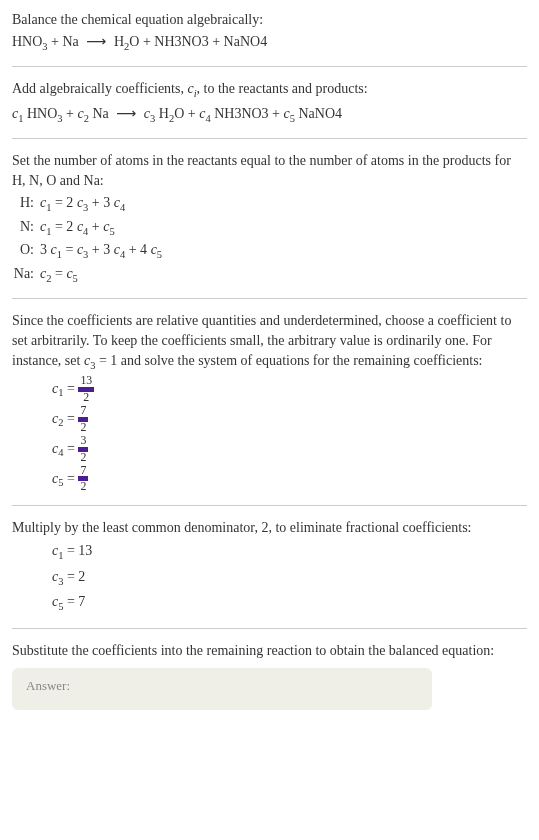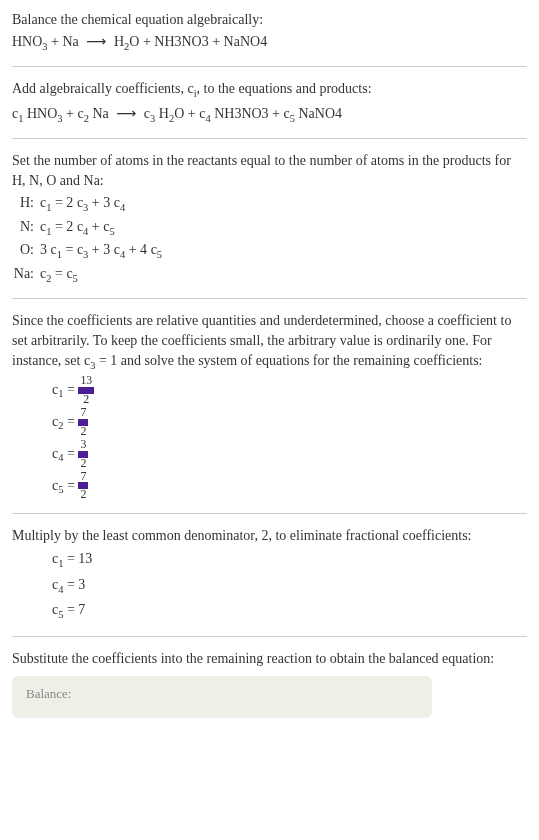--- a/index.html
+++ b/index.html
@@ -54,21 +54,21 @@
     }
     .frac {
       display: inline-block;
       vertical-align: middle;
       text-align: center;
       font-size: 0.85em;
       line-height: 1;
     }
     .frac .num {
       display: block;
-      border-bottom: 7px solid #4c1d95;
+      border-bottom: 5px solid #4c1d95;
       padding: 0 2px;
     }
     .frac .den {
       display: block;
       padding: 0 2px;
     }
     .coef-line {
       line-height: 1.6;
       margin-bottom: 1px;
       margin-left: 40px;
@@ -83,35 +83,36 @@
     }
     .answer-label {
       color: #888;
       font-size: 13px;
       margin-bottom: 6px;
     }
     .answer-content {
       padding-left: 24px;
     }
     .italic-c {
+      font-style: italic;
     }
   </style>
 </head>
 <body>
 
 <div class="section">
   <div class="line">Balance the chemical equation algebraically:</div>
   <div class="line chem">HNO<sub>3</sub> + Na <span class="arrow">⟶</span> H<sub>2</sub>O + NH3NO3 + NaNO4</div>
 </div>
 
 <hr>
 
 <div class="section">
   <div class="line">
-    <span>Add algebraically coefficients, </span><span class="italic-c">c<sub>i</sub></span><span>, to the equations and products:</span>
+    <span>Add algebraically coefficients, </span><span class="italic-c">c<sub>i</sub></span><span>, to the reactants and products:</span>
   </div>
   <div class="line chem"><span class="italic-c">c</span><sub>1</sub> HNO<sub>3</sub> + <span class="italic-c">c</span><sub>2</sub> Na <span class="arrow">⟶</span> <span class="italic-c">c</span><sub>3</sub> H<sub>2</sub>O + <span class="italic-c">c</span><sub>4</sub> NH3NO3 + <span class="italic-c">c</span><sub>5</sub> NaNO4</div>
 </div>
 
 <hr>
 
 <div class="section">
   <div class="line">Set the number of atoms in the reactants equal to the number of atoms in the products for H, N, O and Na:</div>
   <div class="atom-table">
     <div class="atom-row">
@@ -141,24 +142,24 @@
   <div class="coef-line"><span class="italic-c">c</span><sub>2</sub> = <span class="frac"><span class="num">7</span><span class="den">2</span></span></div>
   <div class="coef-line"><span class="italic-c">c</span><sub>4</sub> = <span class="frac"><span class="num">3</span><span class="den">2</span></span></div>
   <div class="coef-line"><span class="italic-c">c</span><sub>5</sub> = <span class="frac"><span class="num">7</span><span class="den">2</span></span></div>
 </div>
 
 <hr>
 
 <div class="section">
   <div class="line">Multiply by the least common denominator, 2, to eliminate fractional coefficients:</div>
   <div class="coef-line"><span class="italic-c">c</span><sub>1</sub> = 13</div>
-  <div class="coef-line"><span class="italic-c">c</span><sub>4</sub> = 3</div>
+  <div class="coef-line"><span class="italic-c">c</span><sub>3</sub> = 2</div>
   <div class="coef-line"><span class="italic-c">c</span><sub>5</sub> = 7</div>
 </div>
 
 <hr>
 
 <div class="section">
   <div class="line">Substitute the coefficients into the remaining reaction to obtain the balanced equation:</div>
   <div class="answer-box">
-    <div class="answer-label">Balance:</div>
+    <div class="answer-label">Answer:</div>
   </div>
 </div>
 
 </body></html>

